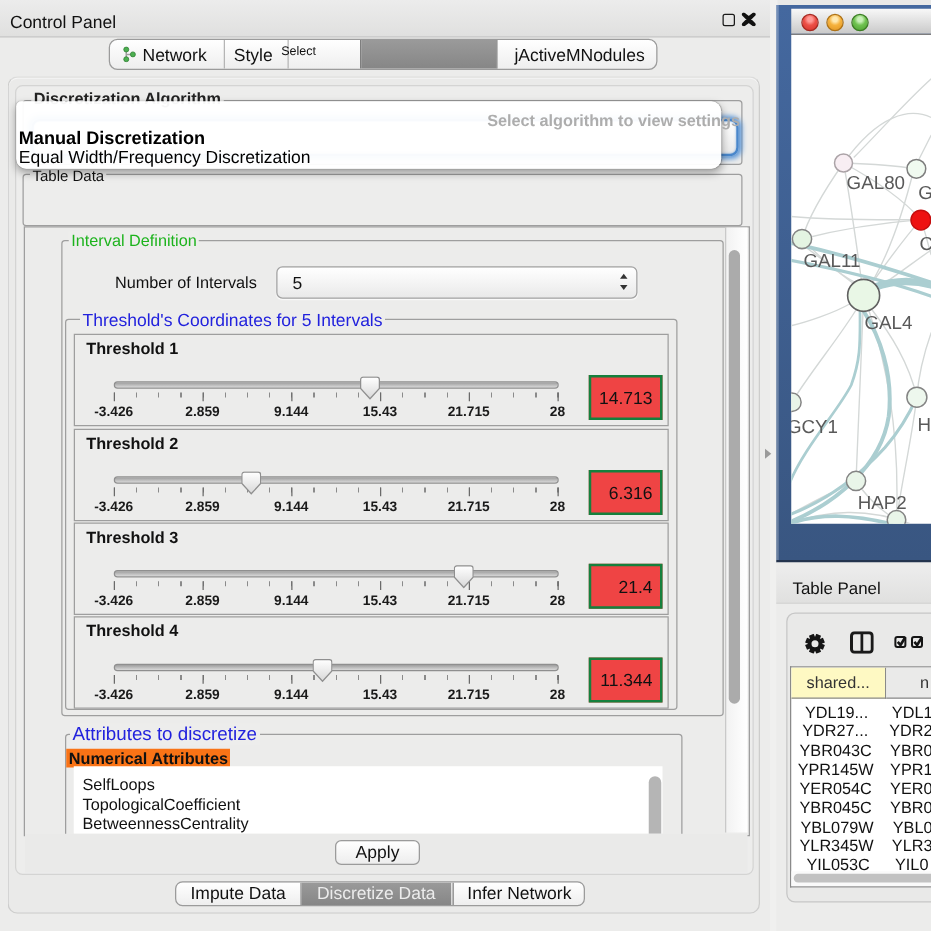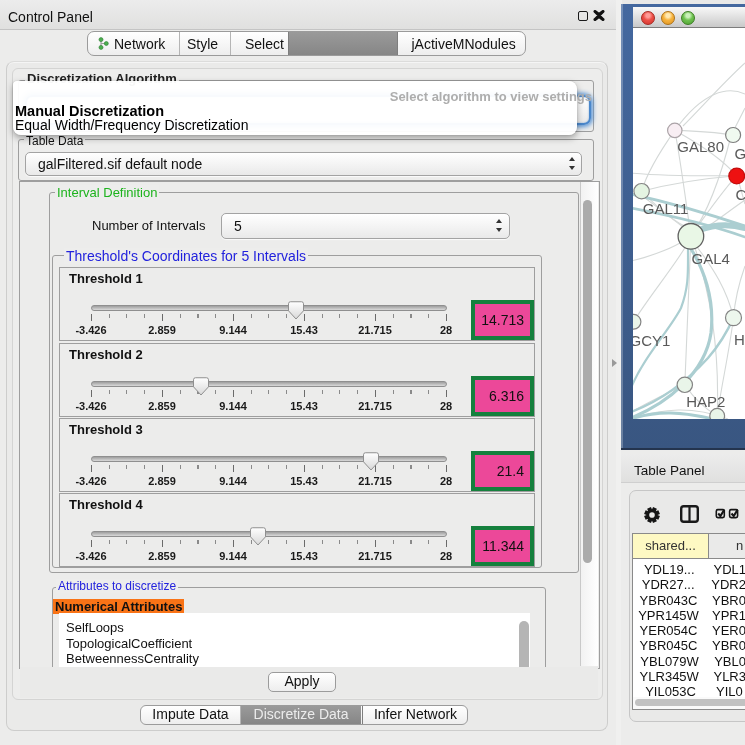--- a/index.html
+++ b/index.html
@@ -6,21 +6,21 @@
 .combo{position:absolute;border:1px solid #a3a3a3;border-radius:5px;background:linear-gradient(#ffffff,#f2f2f2 60%,#e9e9e9);box-shadow:0 1px 1px rgba(255,255,255,.8)}
 .combo .ctext{position:absolute;left:12px;top:50%;transform:translateY(-50%);font-size:14px;color:#111;white-space:nowrap}
 .arr{position:absolute;width:0;height:0;border-left:3.5px solid transparent;border-right:3.5px solid transparent}
 .arrup{border-bottom:4.5px solid #333}
 .arrdn{border-top:4.5px solid #333}
 .grp{position:absolute;border:1px solid #9e9e9e;border-radius:3px}
 .grplab{position:absolute;background:#ededec;padding:0 2px;white-space:nowrap}
 .tpanel{position:absolute;border:1px solid #9e9e9e;background:#ececeb}
 .thname{position:absolute;left:9px;top:3px;font-size:13px;font-weight:bold;color:#111}
 .track{position:absolute;height:4px;background:linear-gradient(#9e9e9e,#d9d9d9);border:1px solid #8f8f8f;border-radius:3px}
-.valbox{position:absolute;width:55px;height:32px;background:#ec4899;border:4px solid #15803d}
+.valbox{position:absolute;width:55px;height:32px;background:#ef4444;border:2px solid #15803d}
 .valbox span{position:absolute;right:6px;top:50%;transform:translateY(-50%);font-size:14px;color:#111}
 .ticklab{position:absolute;font-size:11px;font-weight:bold;color:#1a1a1a;transform:translateX(-50%);white-space:nowrap}
 .tablerow{height:15.3px;font-size:13px;color:#111;white-space:nowrap;display:flex}
 </style></head>
 <body>
 <div id="root">
 
 <div class="abs" style="left:0;top:0;width:616px;height:745px;background:#ececeb"></div>
 
 <div class="abs" style="left:0;top:0;width:616px;height:29px;background:linear-gradient(#ececec,#e0e0df);border-bottom:1px solid #c4c4c4"></div>
@@ -36,40 +36,35 @@
   <div class="abs" style="left:142px;top:0;width:58px;height:23px"></div>
   <div class="abs" style="left:200px;top:0;width:108px;height:23px;background:linear-gradient(#9a9a9a,#868686);border-left:1px solid #7e7e7e;border-right:1px solid #7e7e7e"></div>
   <svg class="abs" style="left:9px;top:5px" width="13" height="13" viewBox="0 0 13 13">
         <path d="M4 3 L4 10 M4 6.5 L9 6.5" stroke="#9e9e9e" stroke-width="1.2" fill="none"></path>
         <circle cx="4" cy="2.6" r="2" fill="#4caf50" stroke="#2e7d32" stroke-width=".6"></circle>
         <circle cx="4" cy="10.4" r="2" fill="#4caf50" stroke="#2e7d32" stroke-width=".6"></circle>
         <circle cx="9.3" cy="6.5" r="2" fill="#4caf50" stroke="#2e7d32" stroke-width=".6"></circle>
       </svg>
   <div class="abs" style="left:26px;top:3.5px;font-size:14px;color:#111">Network</div>
   <div class="abs" style="left:99px;top:3.5px;font-size:14px;color:#111">Style</div>
-  <div class="abs" style="left:157px;top:3.5px;font-size:14px;color:#111">Select</div>
+  <div class="abs" style="left:137px;top:3.5px;font-size:10px;color:#111">Select</div>
   <div class="abs" style="left:215.5px;top:21px;font-size:14px;color:#ececec">Cyni Toolbox</div>
   <div class="abs" style="left:323.5px;top:3.5px;font-size:14px;color:#111">jActiveMNodules</div>
 </div>
 
 <div class="abs" style="left:6px;top:61px;width:600px;height:668px;border:1px solid #cdcdcc;border-top-color:#dcdcdb;border-radius:8px;background:#eaeae9;box-shadow:inset 0 1px 0 #f5f5f5"></div>
 
 <div class="abs" style="left:12px;top:68px;width:589px;height:630px;border:1px solid #d4d4d3;border-radius:6px;background:#ededec"></div>
 
 <div class="grp" style="left:18px;top:80px;width:574px;height:50px"></div>
 <div class="abs" style="left:25px;top:71px;font-size:13px;font-weight:bold;color:#222;background:#ededec;padding:0 2px">Discretization Algorithm</div>
 <div class="combo" style="left:25px;top:95px;width:562px;height:26px;border-color:#4a87cb;border-width:2.5px;border-radius:7px;box-shadow:0 0 4px 2px rgba(84,145,213,.95),inset 0 0 2px rgba(84,145,213,.7)"></div>
 
 <div class="grp" style="left:18px;top:139px;width:574px;height:40px"></div>
 <div class="grplab" style="left:24px;top:133.5px;font-size:12px;color:#111">Table Data</div>
-<div class="combo" style="left:25px;top:152px;width:555px;height:22px">
-  <span class="ctext">galFiltered.sif default node</span>
-  <span class="arr arrup" style="right:6px;top:4px"></span>
-  <span class="arr arrdn" style="right:6px;top:13px"></span>
-</div>
 
 <div class="abs" style="left:19px;top:181px;width:579px;height:486px;border:1px solid #9e9e9e;background:#ececeb"></div>
 
 <div class="abs" style="left:580px;top:182px;width:17px;height:484px;background:linear-gradient(90deg,#f2f2f2,#ffffff);border-left:1px solid #c9c9c9"></div>
 <div class="abs" style="left:583px;top:200px;width:9px;height:363px;background:#ababab;border-radius:5px"></div>
 
 <div class="grp" style="left:49px;top:192px;width:528px;height:379px"></div>
 <div class="grplab" style="left:55px;top:185px;font-size:13px;color:#1db31d">Interval Definition</div>
 
 <div class="abs" style="left:92px;top:217.5px;font-size:13px;font-weight:normal;color:#111">Number of Intervals</div>
@@ -193,21 +188,21 @@
             <stop offset="1" stop-color="#d8d8d8"></stop>
           </linearGradient>
         </defs>
       </svg>
   <div class="valbox" style="left:411px;top:32px">
         <span>11.344</span>
       </div>
 </div>
 
 <div class="grp" style="left:52px;top:587px;width:492px;height:90px"></div>
-<div class="grplab" style="left:56px;top:579px;font-size:12px;color:#2222dd">Attributes to discretize</div>
+<div class="grplab" style="left:56px;top:579px;font-size:15px;color:#2222dd">Attributes to discretize</div>
 <div class="abs" style="left:53px;top:598.5px;font-size:13px;font-weight:bold;color:#111;background:#f97316;padding:0 2px">Numerical Attributes</div>
 <div class="abs" style="left:59px;top:613px;width:471px;height:54px;background:#ffffff;overflow:hidden">
   <div style="position:absolute;left:7px;top:7px;font-size:13px;color:#111;line-height:15.5px">SelfLoops<br>TopologicalCoefficient<br>BetweennessCentrality</div>
   <div style="position:absolute;right:1px;top:8px;width:10px;height:60px;background:#b5b5b5;border-radius:5px"></div>
 </div>
 
 <div class="abs" style="left:20px;top:667px;width:578px;height:31px;background:#eaeae9"></div>
 
 <div class="abs" style="left:268px;top:672px;width:66px;height:18px;border:1px solid #9b9b9b;border-radius:5px;background:linear-gradient(#ffffff,#ededed);text-align:center;font-size:14px;color:#111;line-height:17px">Apply</div>
 

